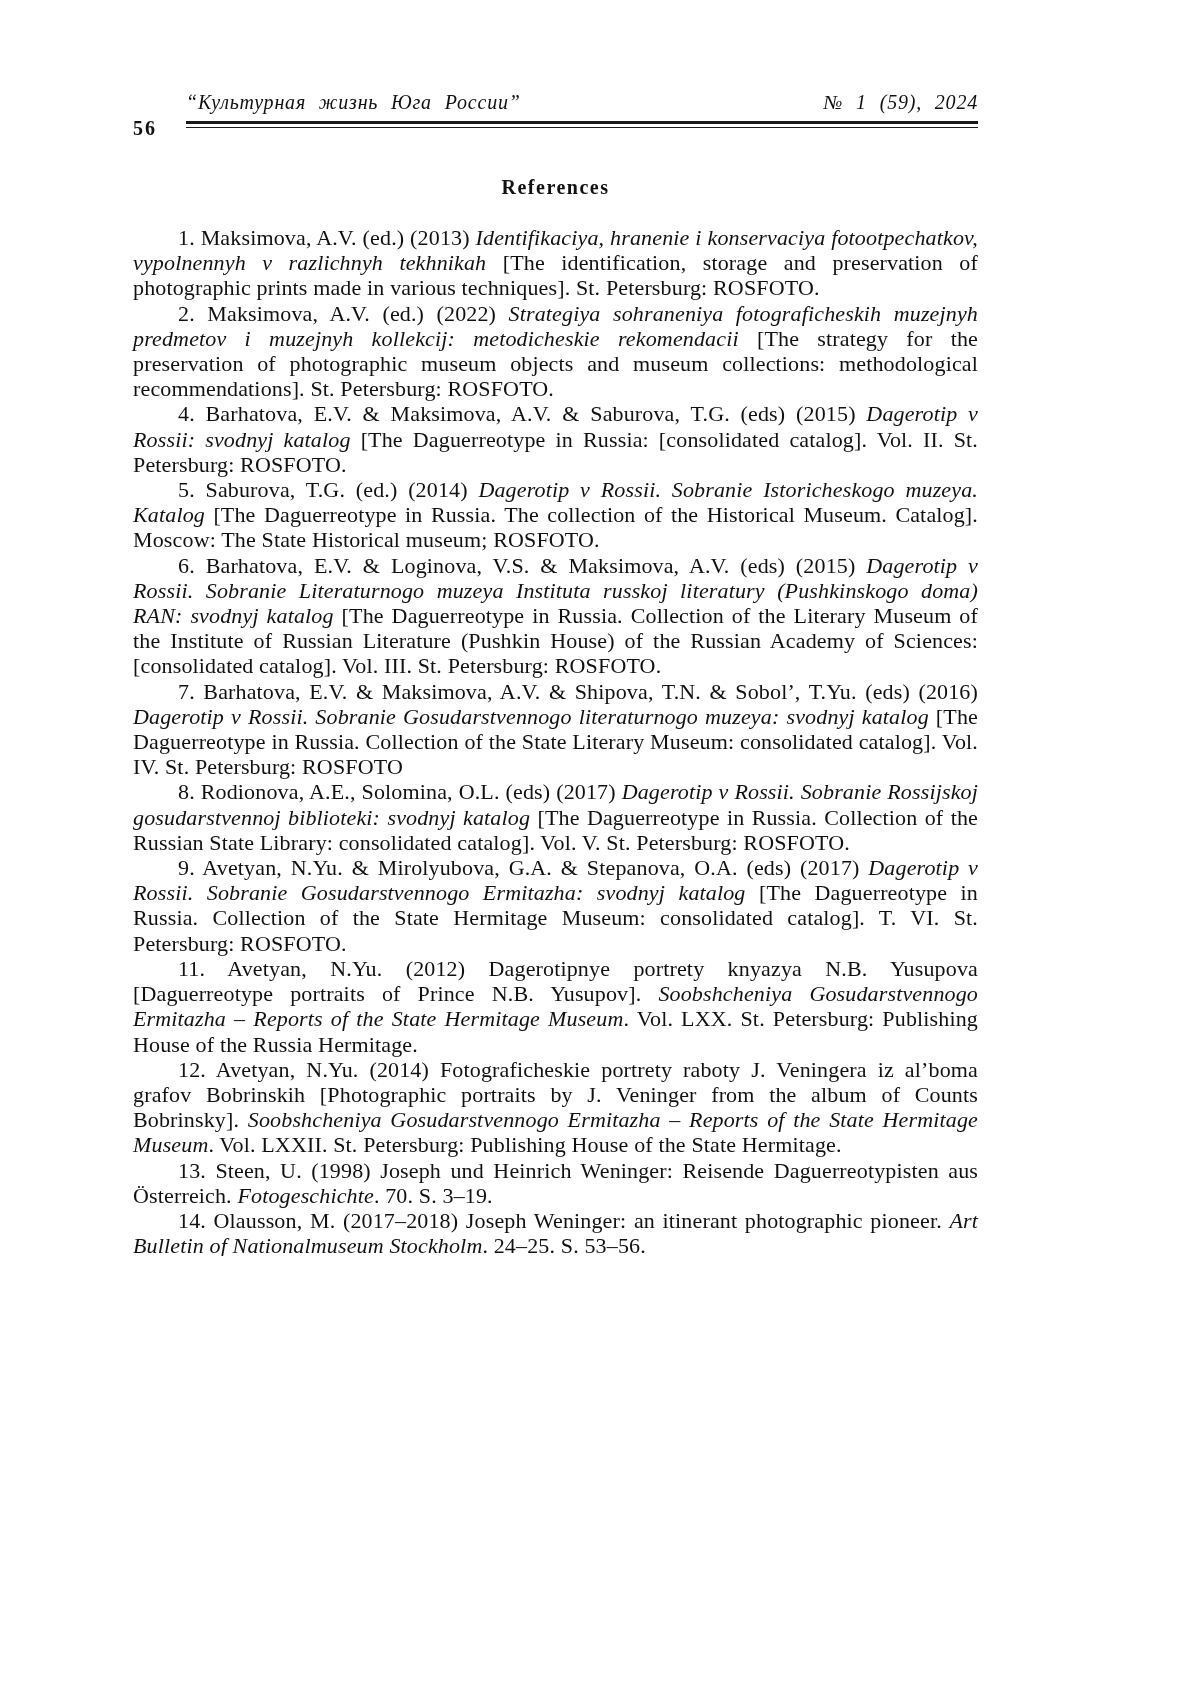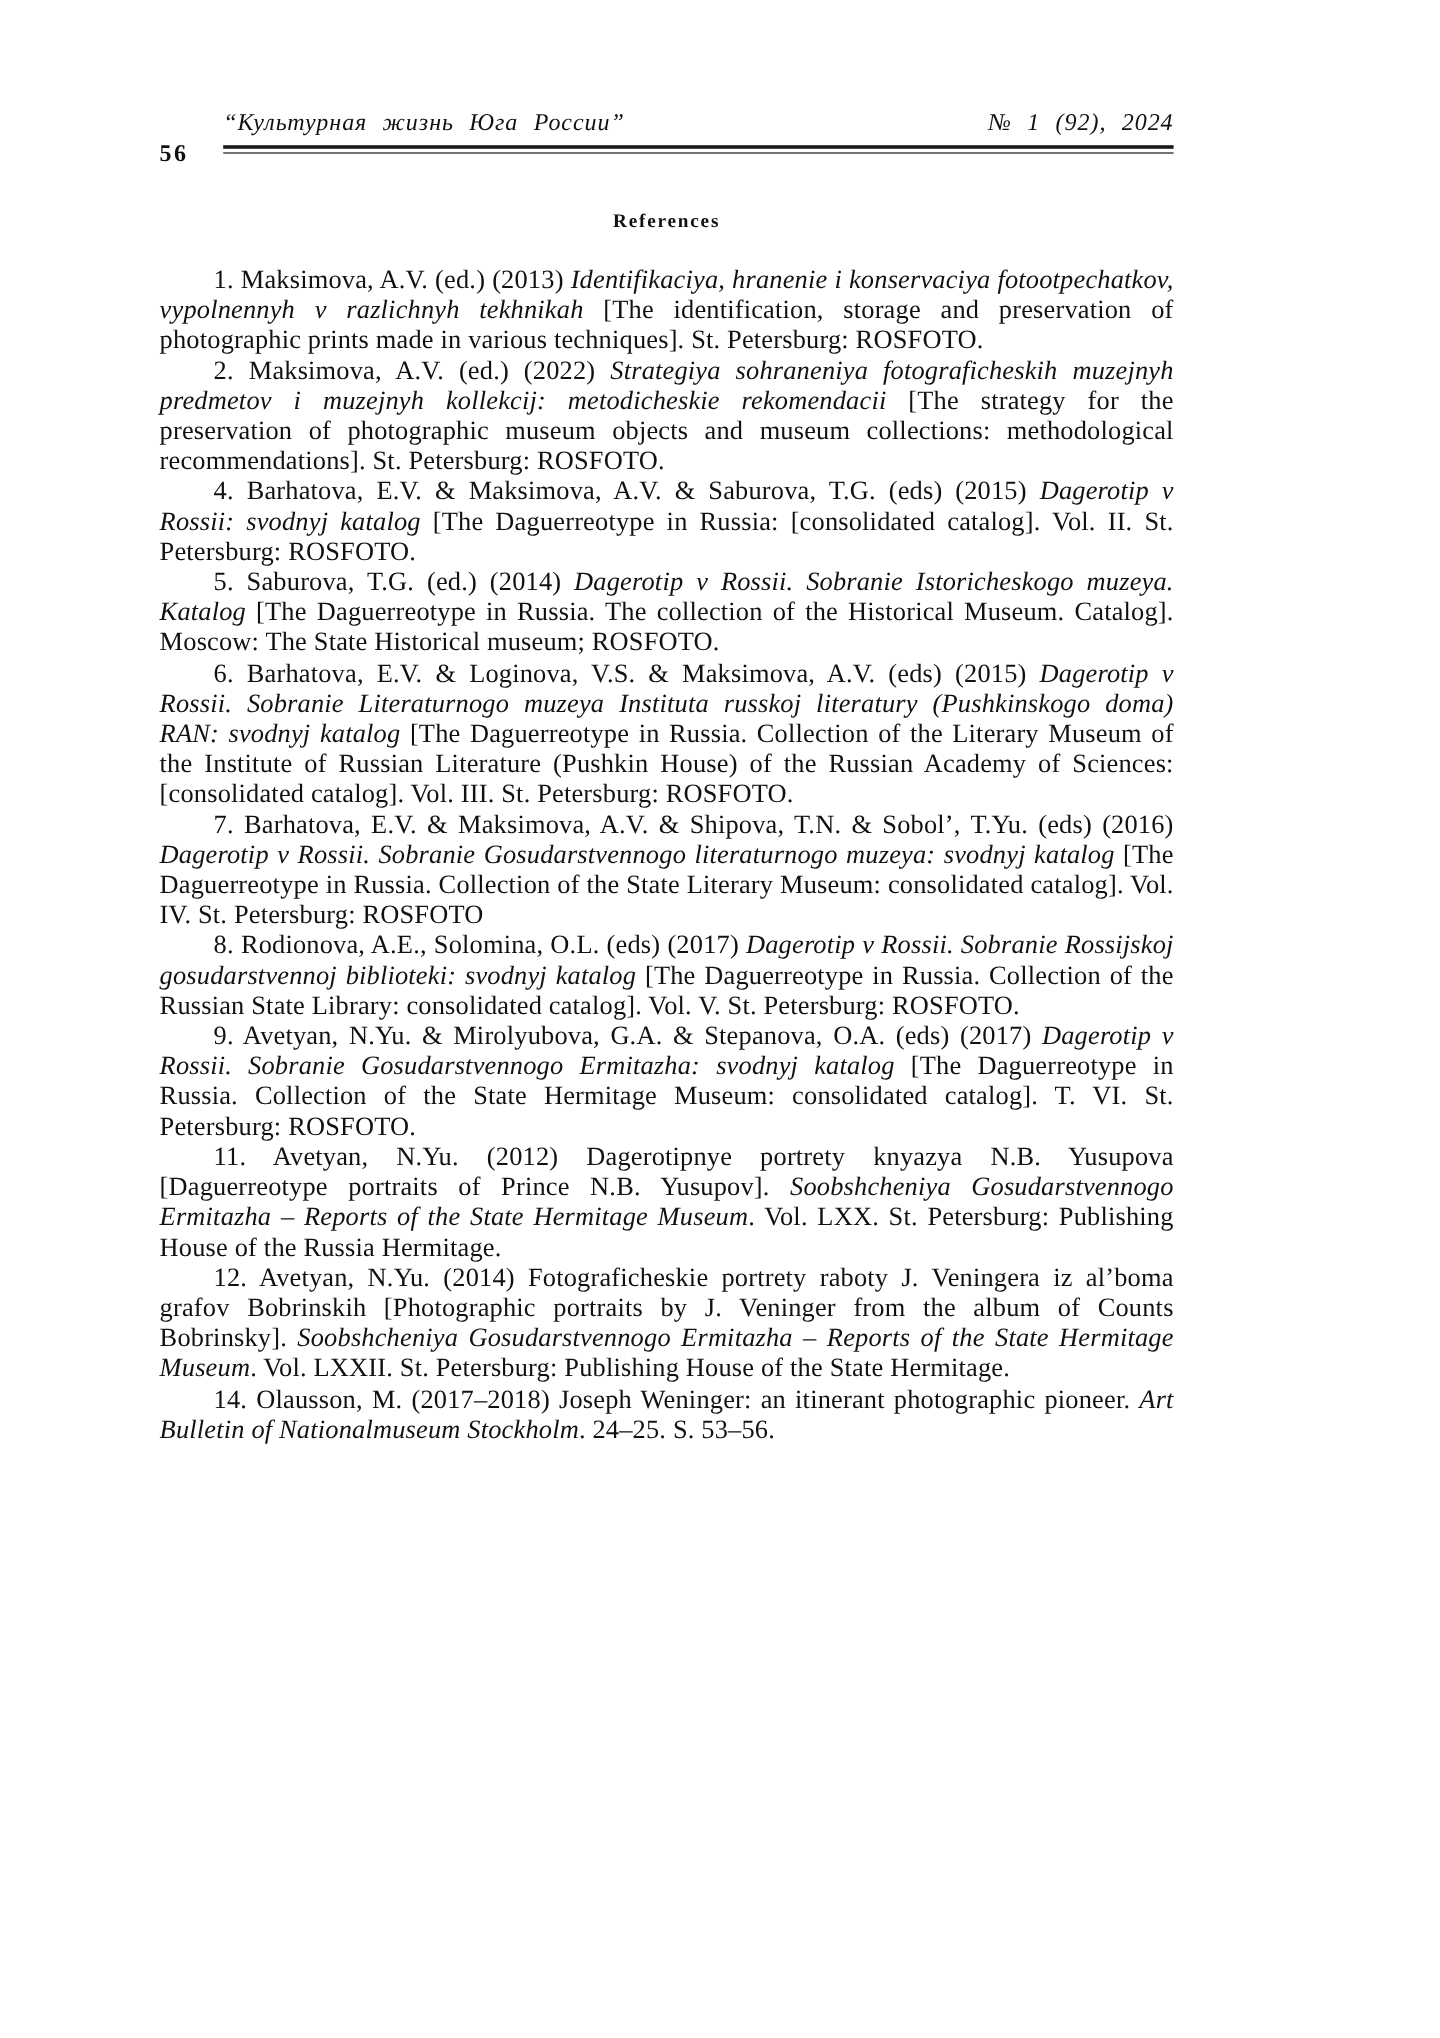--- a/index.html
+++ b/index.html
@@ -60,21 +60,21 @@
     margin-bottom: 3px;
   }
   .rule-b {
     height: 1.2px;
     background: #1a1a1a;
   }
   
   .section-title {
     margin: 36px 0 26px 0;
     text-align: center;
-    font-size: 16px;
+    font-size: 20px;
     font-weight: bold;
     letter-spacing: 1.5px;
   }
   .refs p.ref {
     margin: 0;
     font-size: 22px;
     line-height: 25.2px;
     text-align: justify;
     text-indent: 45px;
     letter-spacing: 0.15px;
@@ -85,21 +85,21 @@
 </style>
 </head>
 <body>
 
 <div class="page">
   <div class="content">
 
     <div class="journal-header">
       <div class="header-text-row">
         <span>“Культурная жизнь Юга России”</span>
-        <span>№ 1 (92), 2024</span>
+        <span>№ 1 (59), 2024</span>
       </div>
       <div class="rule-row">
         <span class="page-num">56</span>
         <div class="rules">
           <div class="rule-a"></div>
           <div class="rule-b"></div>
         </div>
       </div>
     </div>
 
@@ -109,17 +109,18 @@
         <p class="ref"><span class="">1. Maksimova, A.V. (ed.) (2013) </span><span class="it">Identifikaciya, hranenie i konservaciya fotootpechatkov, vypolnennyh v razlichnyh tekhnikah </span><span class="">[The identification, storage and preservation of photographic prints made in various techniques]. St. Petersburg: ROSFOTO.</span></p>
         <p class="ref"><span class="">2. Maksimova, A.V. (ed.) (2022) </span><span class="it">Strategiya sohraneniya fotograficheskih muzejnyh predmetov i muzejnyh kollekcij: metodicheskie rekomendacii </span><span class="">[The strategy for the preservation of photographic museum objects and museum collections: methodological recommendations]. St. Petersburg: ROSFOTO.</span></p>
         <p class="ref"><span class="">4. Barhatova, E.V. &amp; Maksimova, A.V. &amp; Saburova, T.G. (eds) (2015) </span><span class="it">Dagerotip v Rossii: svodnyj katalog </span><span class="">[The Daguerreotype in Russia: [consolidated catalog]. Vol. II. St. Petersburg: ROSFOTO.</span></p>
         <p class="ref"><span class="">5. Saburova, T.G. (ed.) (2014) </span><span class="it">Dagerotip v Rossii. Sobranie Istoricheskogo muzeya. Katalog </span><span class="">[The Daguerreotype in Russia. The collection of the Historical Museum. Catalog]. Moscow: The State Historical museum; ROSFOTO.</span></p>
         <p class="ref"><span class="">6. Barhatova, E.V. &amp; Loginova, V.S. &amp; Maksimova, A.V. (eds) (2015) </span><span class="it">Dagerotip v Rossii. Sobranie Literaturnogo muzeya Instituta russkoj literatury (Pushkinskogo doma) RAN: svodnyj katalog </span><span class="">[The Daguerreotype in Russia. Collection of the Literary Museum of the Institute of Russian Literature (Pushkin House) of the Russian Academy of Sciences: [consolidated catalog]. Vol. III. St. Petersburg: ROSFOTO.</span></p>
         <p class="ref"><span class="">7. Barhatova, E.V. &amp; Maksimova, A.V. &amp; Shipova, T.N. &amp; Sobol’, T.Yu. (eds) (2016) </span><span class="it">Dagerotip v Rossii. Sobranie Gosudarstvennogo literaturnogo muzeya: svodnyj katalog </span><span class="">[The Daguerreotype in Russia. Collection of the State Literary Museum: consolidated catalog]. Vol. IV. St. Petersburg: ROSFOTO</span></p>
         <p class="ref"><span class="">8. Rodionova, A.E., Solomina, O.L. (eds) (2017) </span><span class="it">Dagerotip v Rossii. Sobranie Rossijskoj gosudarstvennoj biblioteki: svodnyj katalog </span><span class="">[The Daguerreotype in Russia. Collection of the Russian State Library: consolidated catalog]. Vol. V. St. Petersburg: ROSFOTO.</span></p>
         <p class="ref"><span class="">9. Avetyan, N.Yu. &amp; Mirolyubova, G.A. &amp; Stepanova, O.A. (eds) (2017) </span><span class="it">Dagerotip v Rossii. Sobranie Gosudarstvennogo Ermitazha: svodnyj katalog </span><span class="">[The Daguerreotype in Russia. Collection of the State Hermitage Museum: consolidated catalog]. T. VI. St. Petersburg: ROSFOTO.</span></p>
         <p class="ref"><span class="">11. Avetyan, N.Yu. (2012) Dagerotipnye portrety knyazya N.B. Yusupova [Daguerreotype portraits of Prince N.B. Yusupov]. </span><span class="it">Soobshcheniya Gosudarstvennogo Ermitazha – Reports of the State Hermitage Museum</span><span class="">. Vol. LXX. St. Petersburg: Publishing House of the Russia Hermitage.</span></p>
         <p class="ref"><span class="">12. Avetyan, N.Yu. (2014) Fotograficheskie portrety raboty J. Veningera iz al’boma grafov Bobrinskih [Photographic portraits by J. Veninger from the album of Counts Bobrinsky]. </span><span class="it">Soobshcheniya Gosudarstvennogo Ermitazha – Reports of the State Hermitage Museum</span><span class="">. Vol. LXXII. St. Petersburg: Publishing House of the State Hermitage.</span></p>
+        <p class="ref"><span class="">13. Steen, U. (1998) Joseph und Heinrich Weninger: Reisende Daguerreotypisten aus Österreich. </span><span class="it">Fotogeschichte</span><span class="">. 70. S. 3–19.</span></p>
         <p class="ref"><span class="">14. Olausson, M. (2017–2018) Joseph Weninger: an itinerant photographic pioneer. </span><span class="it">Art Bulletin of Nationalmuseum Stockholm</span><span class="">. 24–25. S. 53–56.</span></p>
       </div>
 
   </div>
 </div>
 
 </body></html>

